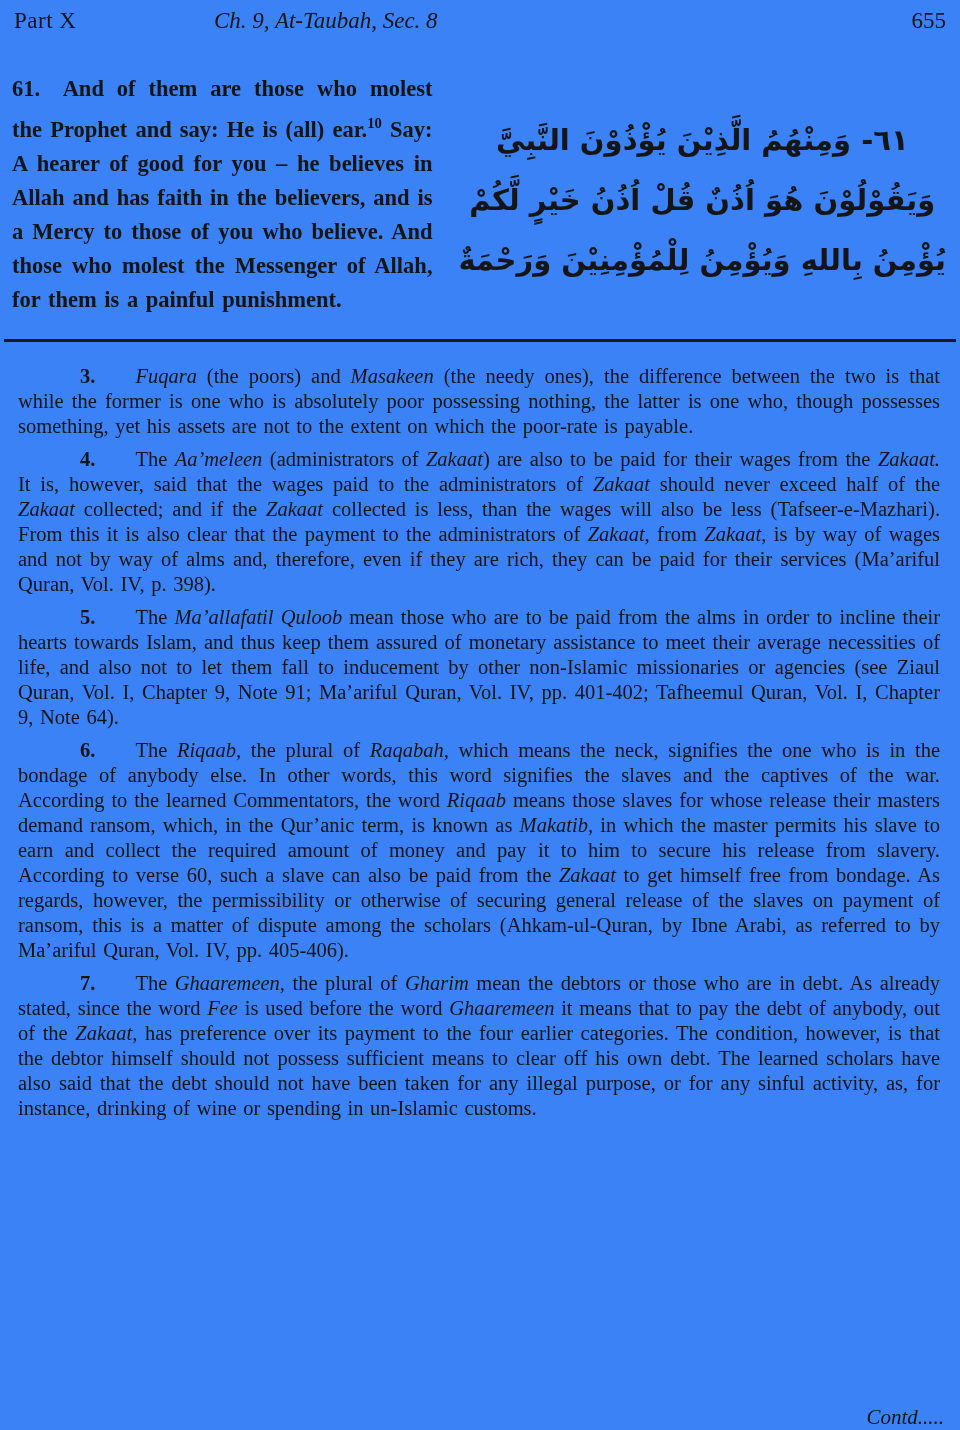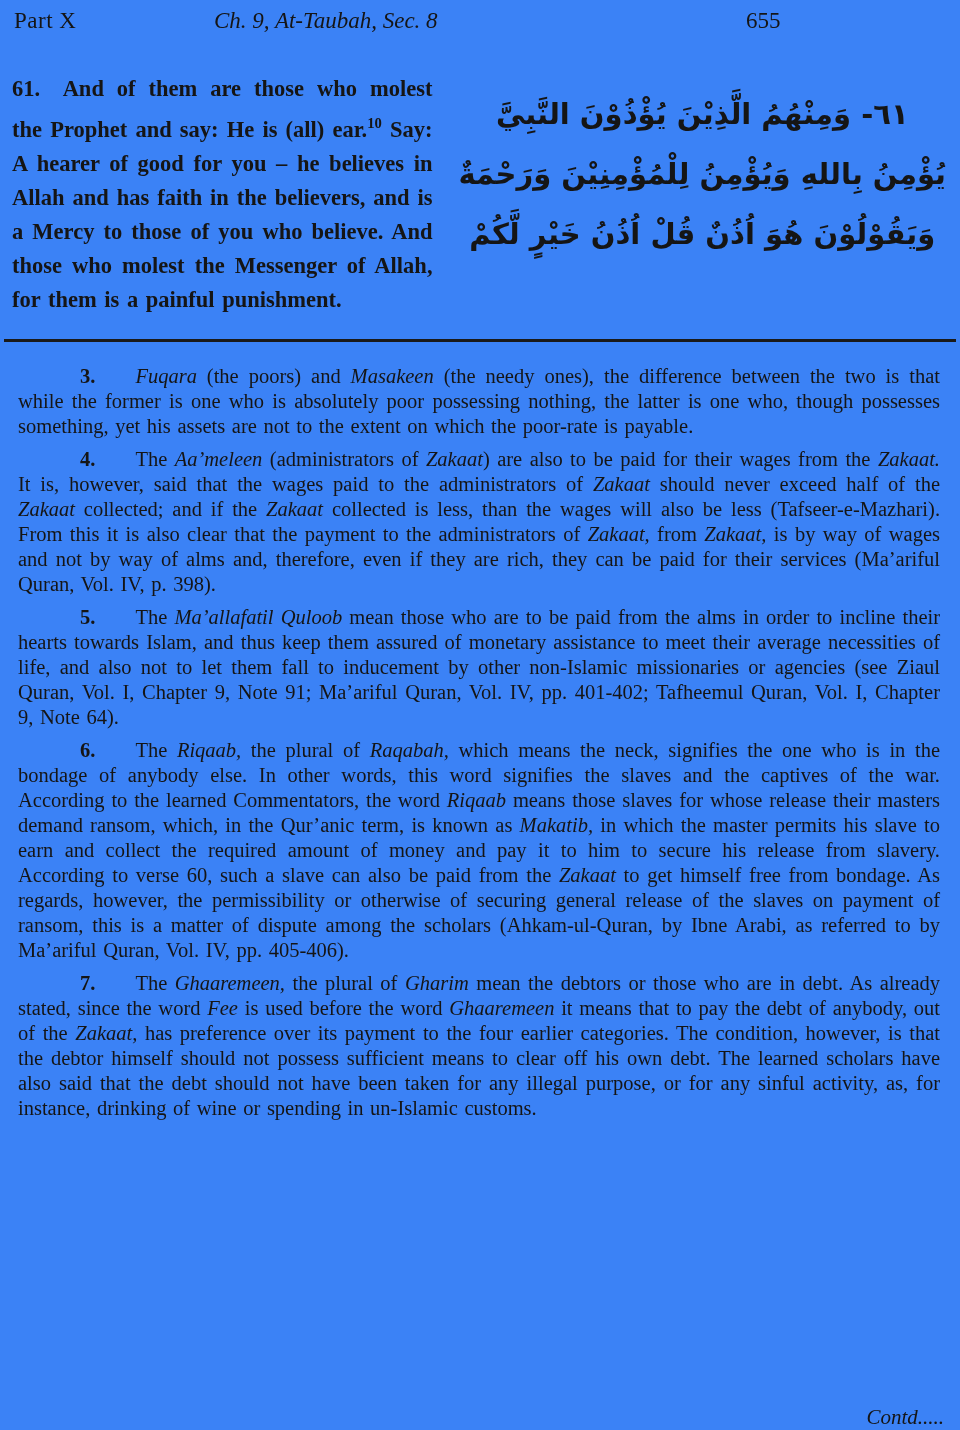--- a/index.html
+++ b/index.html
@@ -16,27 +16,28 @@
   }
   
   .hdr {
     display: flex;
     align-items: baseline;
     padding: 8px 14px 0 14px;
     font-size: 23px;
   }
   .hdr-left  { width: 200px; text-align: left; letter-spacing: 0.5px; }
   .hdr-center{ flex: 1; text-align: left; font-style: italic; }
-  .hdr-right { width: 200px; }
+  .hdr-right { width: 200px; text-align: right; }
 
   
   .verse-row {
     display: flex;
     gap: 26px;
     padding: 38px 14px 0 12px;
+    align-items: center;
   }
   .verse-en {
     width: 432px;
     font-size: 22.5px;
     font-weight: bold;
     line-height: 34px;
     text-align: justify;
     word-spacing: 2px;
   }
   .verse-en sup { font-size: 0.65em; }
@@ -92,22 +93,22 @@
   <div class="hdr">
     <span class="hdr-left">Part X</span>
     <span class="hdr-center">Ch. 9, At-Taubah, Sec. 8</span>
     <span class="hdr-right">655</span>
   </div>
 
   <div class="verse-row">
     <div class="verse-en"><span>61. And of them are those who molest the Prophet and say: He is (all) ear.</span><sup>10</sup><span> Say: A hearer of good for you – he believes in Allah and has faith in the believers, and is a Mercy to those of you who believe. And those who molest the Messenger of Allah, for them is a painful punishment.</span></div>
     <div class="verse-ar">
       <div class="ar-line">٦١- وَمِنْهُمُ الَّذِيْنَ يُؤْذُوْنَ النَّبِيَّ</div>
+      <div class="ar-line">وَيَقُوْلُوْنَ هُوَ اُذُنٌ قُلْ اُذُنُ خَيْرٍ لَّكُمْ</div>
       <div class="ar-line">يُؤْمِنُ بِاللهِ وَيُؤْمِنُ لِلْمُؤْمِنِيْنَ وَرَحْمَةٌ</div>
-      <div class="ar-line">وَيَقُوْلُوْنَ هُوَ اُذُنٌ قُلْ اُذُنُ خَيْرٍ لَّكُمْ</div>
     </div>
   </div>
 
   <hr class="rule">
 
   <div class="footnotes">
     <p class="fn"><span class="fn-num">3.</span><span><span class="it">Fuqara</span><span> (the poors) and </span><span class="it">Masakeen</span><span> (the needy ones), the difference between the two is that while the former is one who is absolutely poor possessing nothing, the latter is one who, though possesses something, yet his assets are not to the extent on which the poor-rate is payable.</span></span></p>
     <p class="fn"><span class="fn-num">4.</span><span><span>The </span><span class="it">Aa’meleen</span><span> (administrators of </span><span class="it">Zakaat</span><span>) are also to be paid for their wages from the </span><span class="it">Zakaat.</span><span> It is, however, said that the wages paid to the administrators of </span><span class="it">Zakaat</span><span> should never exceed half of the </span><span class="it">Zakaat</span><span> collected; and if the </span><span class="it">Zakaat</span><span> collected is less, than the wages will also be less (Tafseer-e-Mazhari). From this it is also clear that the payment to the administrators of </span><span class="it">Zakaat,</span><span> from </span><span class="it">Zakaat,</span><span> is by way of wages and not by way of alms and, therefore, even if they are rich, they can be paid for their services (Ma’ariful Quran, Vol. IV, p. 398).</span></span></p>
     <p class="fn"><span class="fn-num">5.</span><span><span>The </span><span class="it">Ma’allafatil Quloob</span><span> mean those who are to be paid from the alms in order to incline their hearts towards Islam, and thus keep them assured of monetary assistance to meet their average necessities of life, and also not to let them fall to inducement by other non-Islamic missionaries or agencies (see Ziaul Quran, Vol. I, Chapter 9, Note 91; Ma’ariful Quran, Vol. IV, pp. 401-402; Tafheemul Quran, Vol. I, Chapter 9, Note 64).</span></span></p>
     <p class="fn"><span class="fn-num">6.</span><span><span>The </span><span class="it">Riqaab,</span><span> the plural of </span><span class="it">Raqabah,</span><span> which means the neck, signifies the one who is in the bondage of anybody else. In other words, this word signifies the slaves and the captives of the war. According to the learned Commentators, the word </span><span class="it">Riqaab</span><span> means those slaves for whose release their masters demand ransom, which, in the Qur’anic term, is known as </span><span class="it">Makatib,</span><span> in which the master permits his slave to earn and collect the required amount of money and pay it to him to secure his release from slavery. According to verse 60, such a slave can also be paid from the </span><span class="it">Zakaat</span><span> to get himself free from bondage. As regards, however, the permissibility or otherwise of securing general release of the slaves on payment of ransom, this is a matter of dispute among the scholars (Ahkam-ul-Quran, by Ibne Arabi, as referred to by Ma’ariful Quran, Vol. IV, pp. 405-406).</span></span></p>

